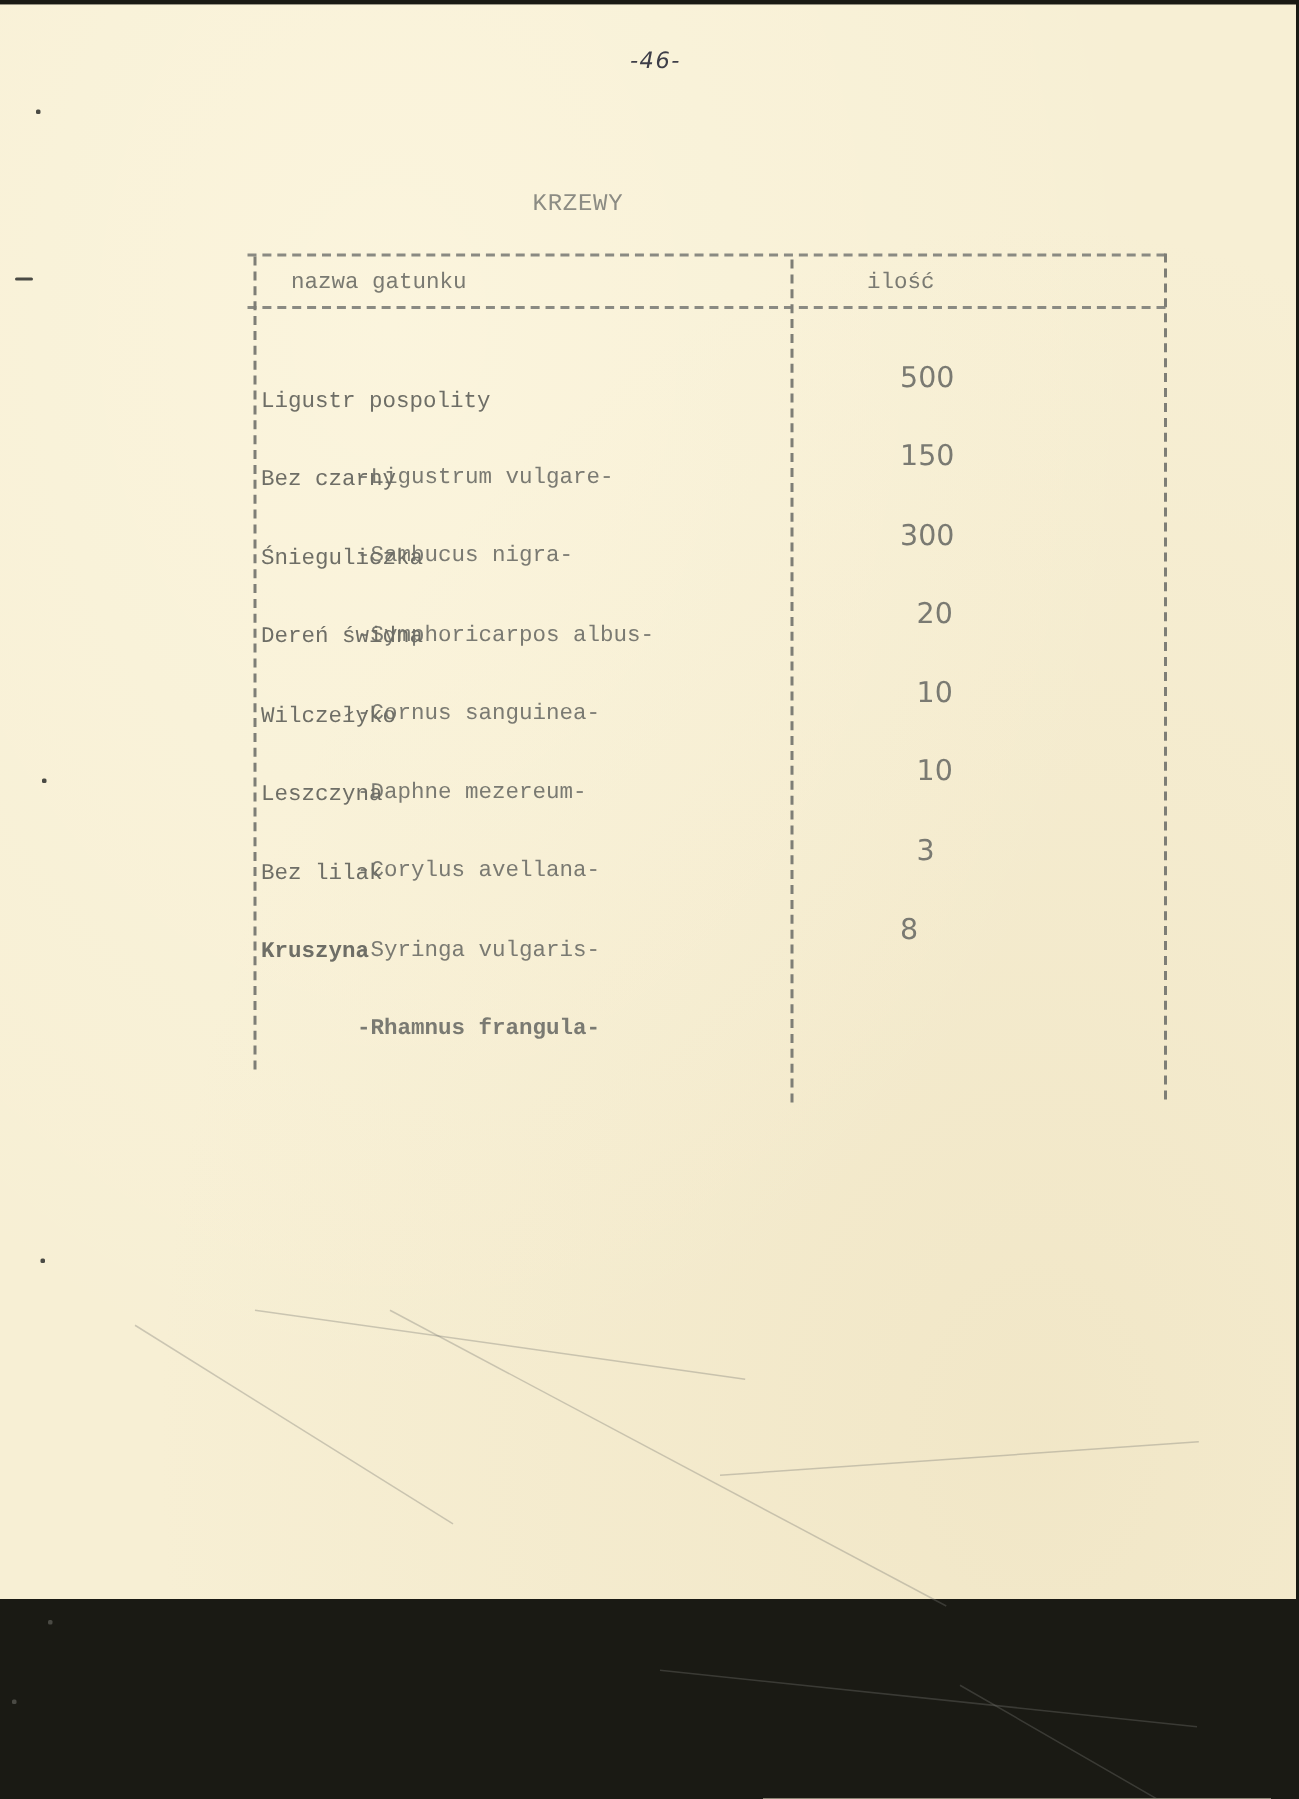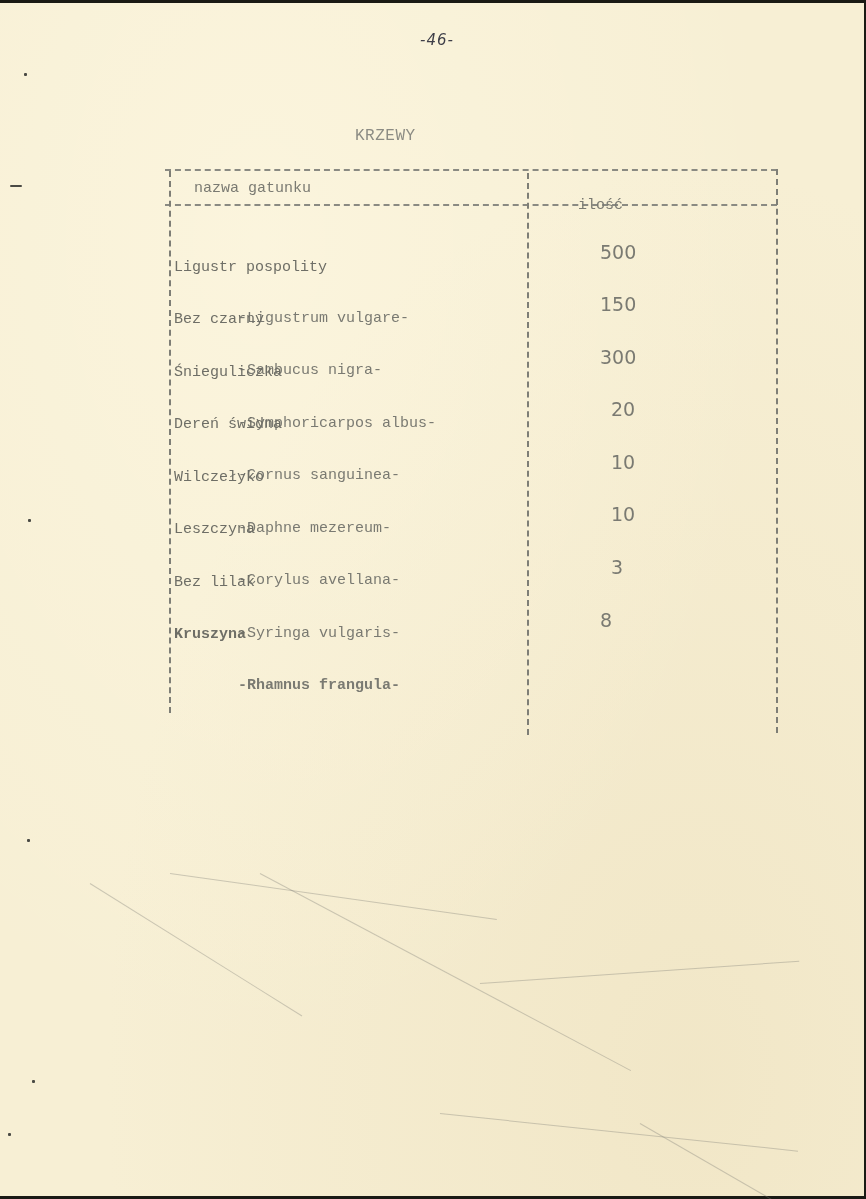--- a/index.html
+++ b/index.html
@@ -3,21 +3,21 @@
   <meta charset="utf-8">
   <style>
     html, body { margin: 0; padding: 0; }
     body {
       width: 866px; height: 1199px;
       background: #1a1a14;
       position: relative; overflow: hidden;
       font-family: "Liberation Mono", "DejaVu Sans Mono", monospace;
     }
     .paper {
-      position: absolute; left: 0; top: 3px; width: 864px; height: 1193px;
+      position: absolute; left: 0; top: 3px; width: 864px; height: 1063px;
       background: #f7efd4;
       background-image:
         radial-gradient(ellipse at 30% 20%, rgba(255,250,230,0.5), rgba(0,0,0,0) 60%),
         radial-gradient(ellipse at 80% 90%, rgba(230,215,175,0.35), rgba(0,0,0,0) 60%);
     }
     .page-number {
       position: absolute; left: 420px; top: 28px;
       font-family: "DejaVu Sans", sans-serif; font-size: 15px; color: #3e3e48;
       font-style: italic; letter-spacing: 1px;
     }
@@ -56,21 +56,21 @@
   <div class="page-number">-46-</div>
   <div class="title">KRZEWY</div>
 
   <div class="hline" style="left:165px; top:166px; width:612px;"></div>
   <div class="hline" style="left:165px; top:201px; width:612px;"></div>
   <div class="vline" style="left:169px; top:168px; height:542px;"></div>
   <div class="vline" style="left:527px; top:170px; height:562px;"></div>
   <div class="vline" style="left:776px; top:166px; height:564px;"></div>
 
   <div class="th" style="left:174px; top:177px;margin-left:20px;">nazwa gatunku</div>
-  <div class="th" style="left:578px; top:194px;">ilość</div>
+  <div class="th" style="left:578px; top:177px;">ilość</div>
 
   <div class="cell-name" style="top:222px;">
     <span class="common">Ligustr pospolity</span>
     <span class="latin">-Ligustrum vulgare-</span>
   </div>
   <div class="cell-qty" style="left:600px; top:238px;">500</div>
 
   <div class="cell-name" style="top:274px;">
     <span class="common">Bez czarny</span>
     <span class="latin">-Sambucus nigra-</span>

